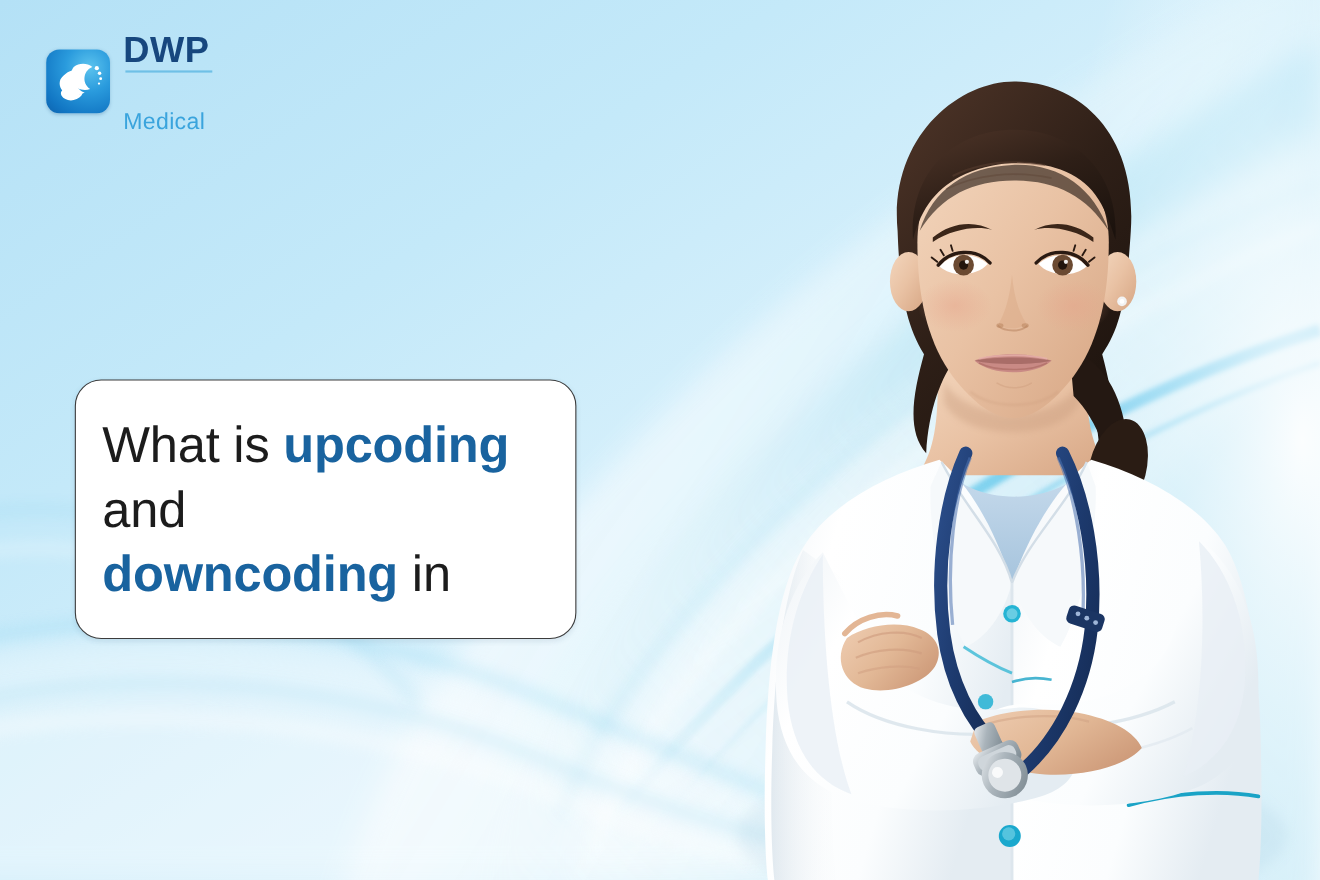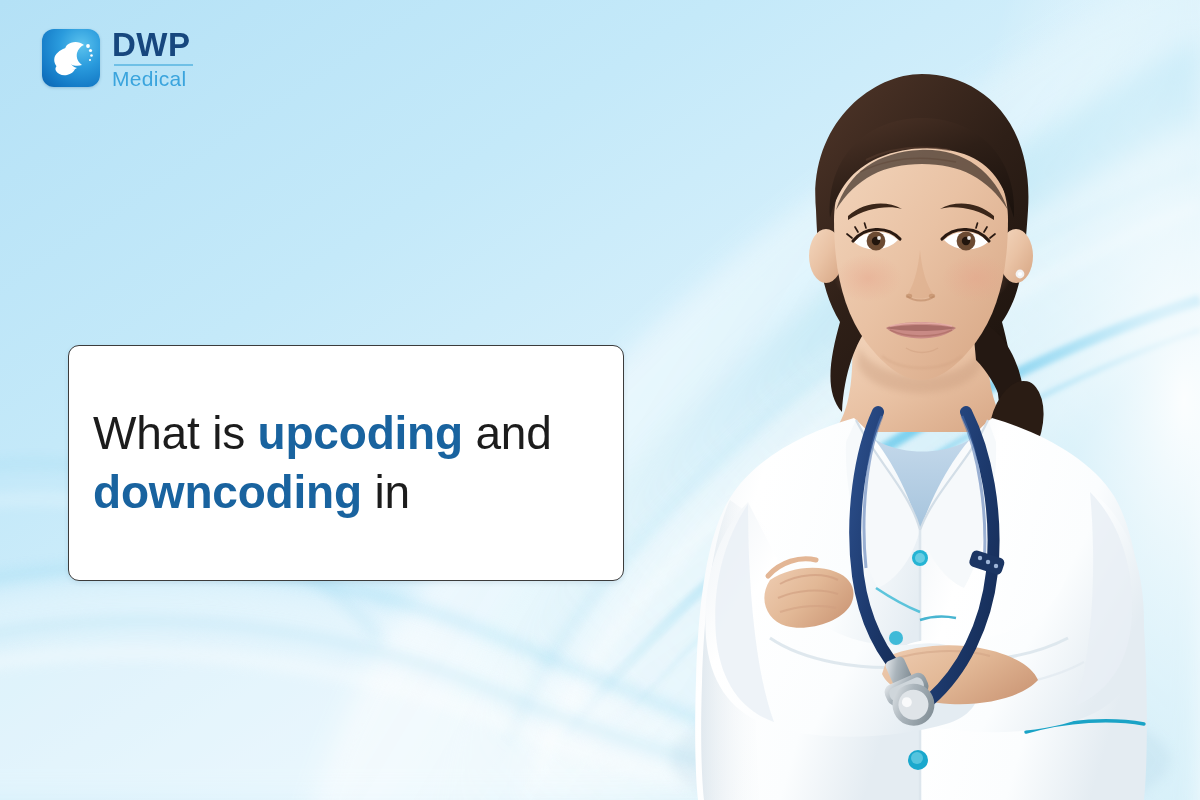--- a/index.html
+++ b/index.html
@@ -30,32 +30,33 @@
   .logo-mark svg { position:absolute; left:0; top:0; }
   .logo-text { display:flex; flex-direction:column; line-height:1; }
   .logo-dwp {
     font-size:33px; font-weight:bold; color:#17477e;
     letter-spacing:.5px; font-family:"Liberation Sans", sans-serif;
   }
   .logo-rule { height:1.5px; background:#6fc0e6; margin:3px 0 2px 2px; width:100%; }
   .logo-med {
     font-size:21px; color:#3aa4dd; letter-spacing:.3px;
     font-family:"Liberation Sans", sans-serif;
+    margin-top:32px;
   }
 
   
   .doctor { position:absolute; left:620px; top:60px; width:580px; height:740px; }
 
   
   .card {
     position:absolute; left:68px; top:345px;
-    width:556px; height:236px;
+    width:456px; height:236px;
     background:#ffffff;
     border:1.4px solid #3c3c3c;
-    border-radius:11px;
+    border-radius:24px;
     box-shadow:0 2px 5px rgba(40,80,110,.10);
     display:flex; align-items:center;
   }
   .card-inner { padding:0 26px 0 24px; width:100%; }
   .headline {
     font-family:"Liberation Sans", sans-serif;
     font-size:46px;
     line-height:1.28;
     color:#1c1c1c;
     font-weight:normal;

